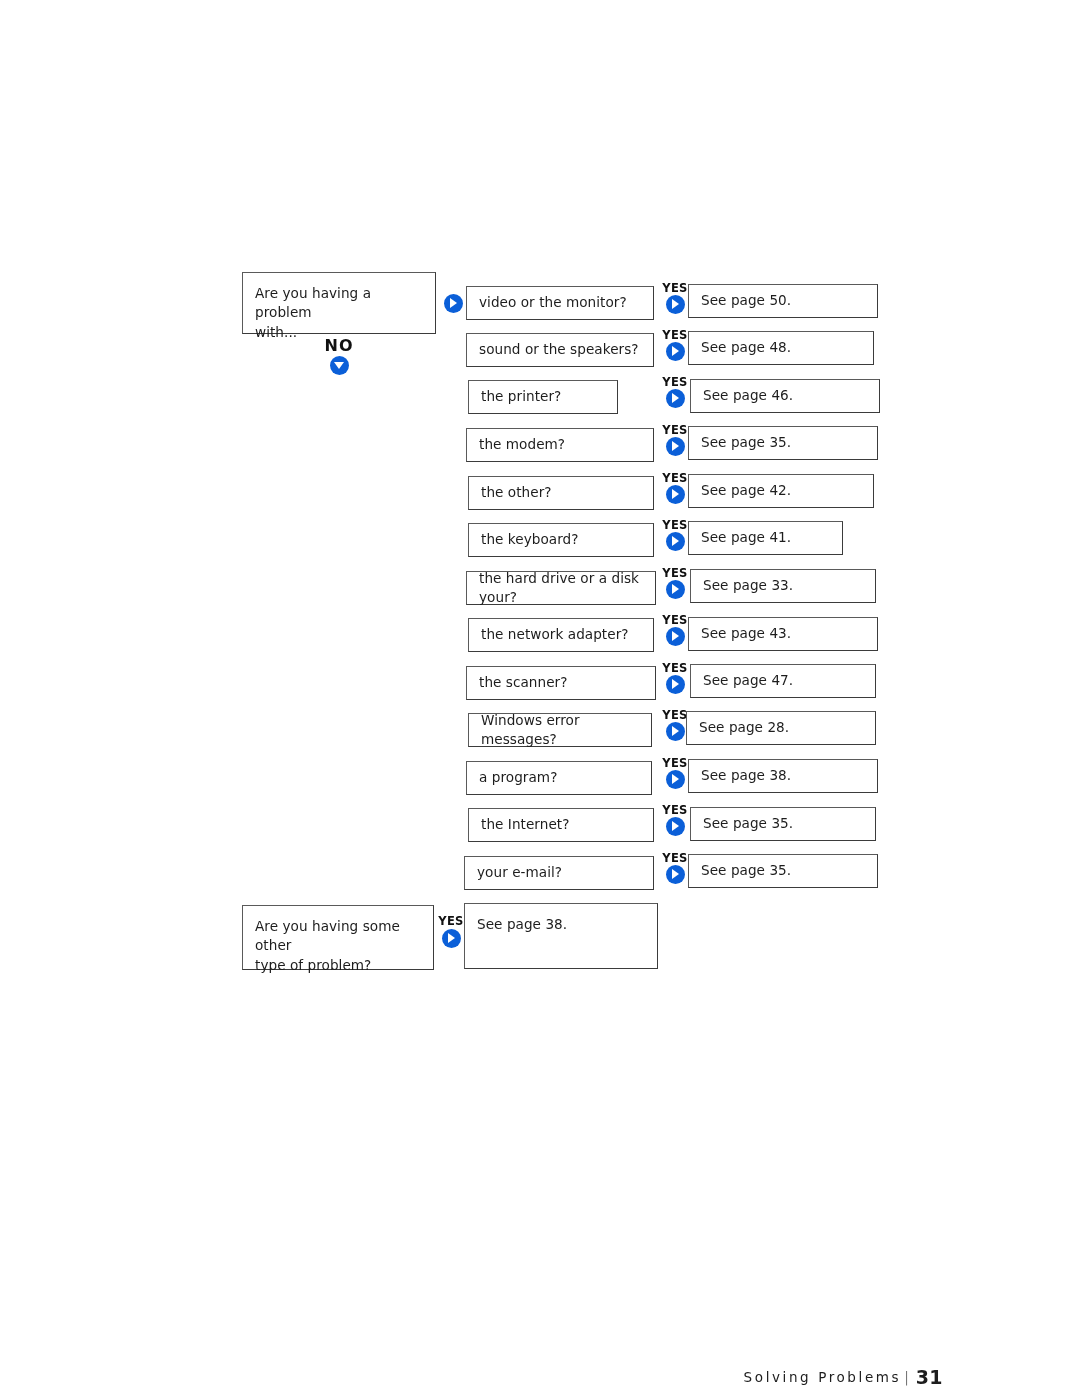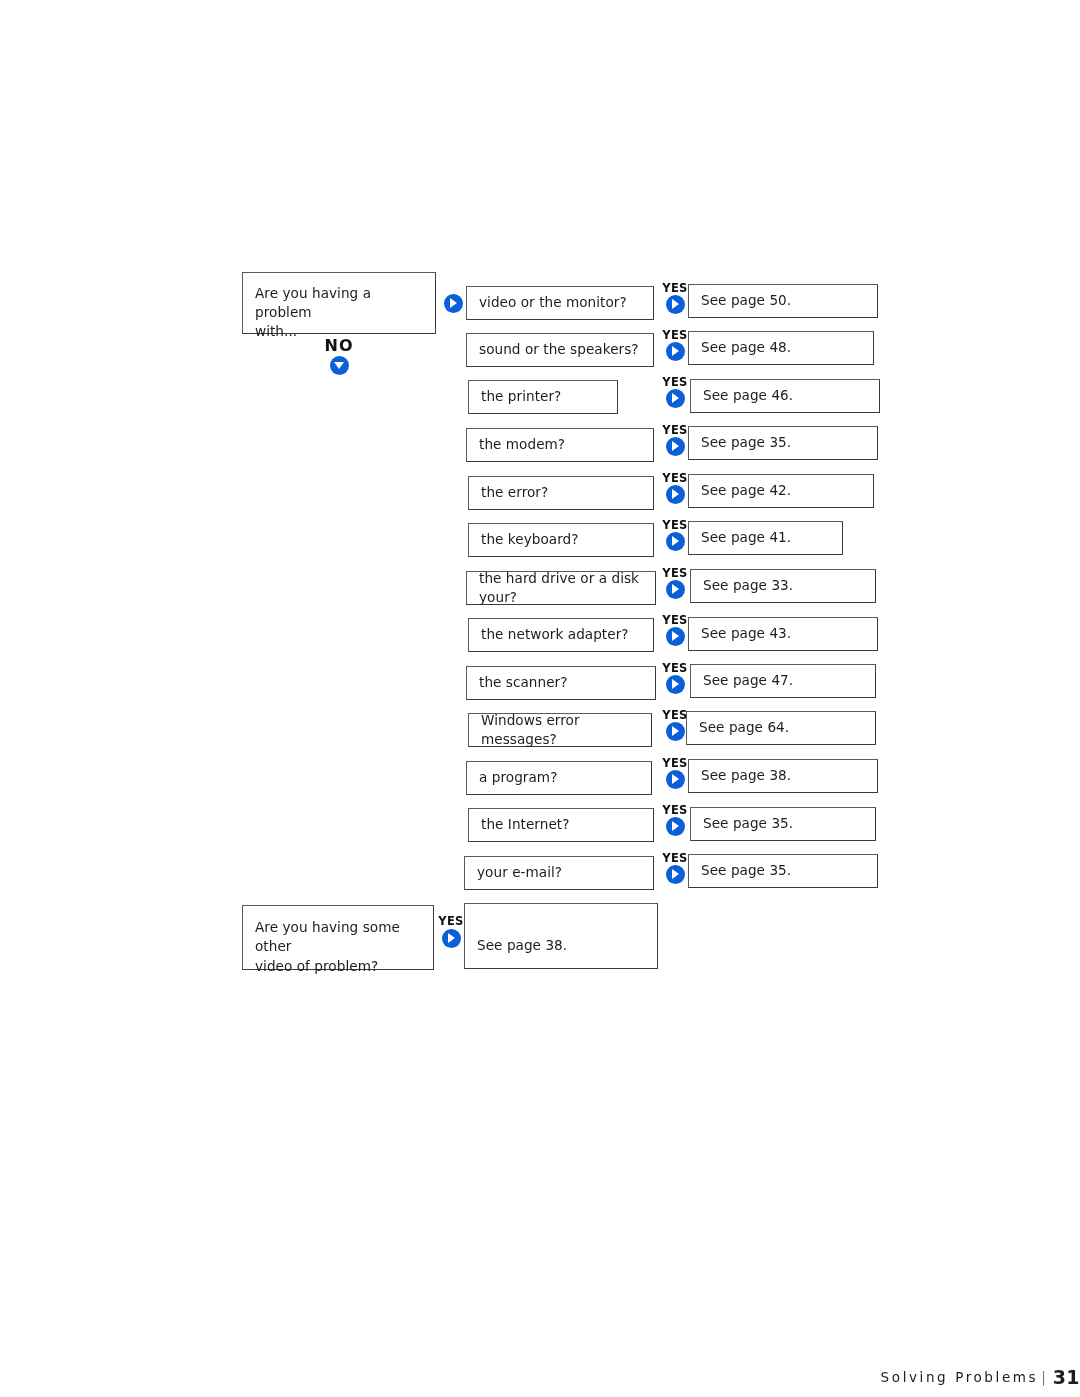--- a/index.html
+++ b/index.html
@@ -31,22 +31,22 @@
     background: #ffffff;
     display: flex;
     align-items: center;
     padding: 0 12px;
     font-size: 13.6px;
     line-height: 1.42;
     color: #1d1d1d;
     letter-spacing: 0.05px;
   }
   .fbox.top-align {
-    align-items: center;
-    padding-top: 19px;
+    align-items: flex-start;
+    padding-top: 11px;
   }
   .fbox .txt { display: block; }
 
   
   .conn {
     position: absolute;
     width: 34px;
     display: flex;
     flex-direction: column;
     align-items: center;
@@ -111,20 +111,21 @@
   
   .footer {
     position: absolute;
     left: 0;
     right: 0;
     bottom: 0;
     height: 40px;
     display: flex;
     align-items: center;
     justify-content: flex-end;
+    padding-right: 137px;
     font-size: 13.5px;
     letter-spacing: 2.6px;
     color: #1d1d1d;
   }
   .footer .sep {
     margin: 0 7px 0 3px;
     color: #777;
     letter-spacing: 0;
   }
   .footer .pg {
@@ -189,21 +190,21 @@
         <span class="txt">the modem?</span>
       </div>
       <div class="conn" style="left: 658px; top: 419px; height: 43px;">
         <span class="lbl">YES</span>
         <span class="arrow-right"></span>
       </div>
       <div class="fbox" style="left: 688px; top: 426px; width: 190px; height: 34px;">
         <span class="txt">See page 35.</span>
       </div>
       <div class="fbox" style="left: 468px; top: 476px; width: 186px; height: 34px;">
-        <span class="txt">the error?</span>
+        <span class="txt">the other?</span>
       </div>
       <div class="conn" style="left: 658px; top: 467px; height: 43px;">
         <span class="lbl">YES</span>
         <span class="arrow-right"></span>
       </div>
       <div class="fbox" style="left: 688px; top: 474px; width: 186px; height: 34px;">
         <span class="txt">See page 42.</span>
       </div>
       <div class="fbox" style="left: 468px; top: 523px; width: 186px; height: 34px;">
         <span class="txt">the keyboard?</span>
@@ -246,21 +247,21 @@
         <span class="txt">See page 47.</span>
       </div>
       <div class="fbox" style="left: 468px; top: 713px; width: 184px; height: 34px;">
         <span class="txt">Windows error messages?</span>
       </div>
       <div class="conn" style="left: 658px; top: 704px; height: 43px;">
         <span class="lbl">YES</span>
         <span class="arrow-right"></span>
       </div>
       <div class="fbox" style="left: 686px; top: 711px; width: 190px; height: 34px;">
-        <span class="txt">See page 64.</span>
+        <span class="txt">See page 28.</span>
       </div>
       <div class="fbox" style="left: 466px; top: 761px; width: 186px; height: 34px;">
         <span class="txt">a program?</span>
       </div>
       <div class="conn" style="left: 658px; top: 752px; height: 43px;">
         <span class="lbl">YES</span>
         <span class="arrow-right"></span>
       </div>
       <div class="fbox" style="left: 688px; top: 759px; width: 190px; height: 34px;">
         <span class="txt">See page 38.</span>
@@ -283,21 +284,21 @@
         <span class="arrow-right"></span>
       </div>
       <div class="fbox" style="left: 688px; top: 854px; width: 190px; height: 34px;">
         <span class="txt">See page 35.</span>
       </div>
     </div>
 
   <div class="fbox top-align" style="left:242px; top:905px; width:192px; height:65px;">
     <div>
       <span class="txt">Are you having some other</span>
-      <span class="txt">video of problem?</span>
+      <span class="txt">type of problem?</span>
     </div>
   </div>
 
   <div class="conn" style="left:434px; top:916px; height:32px;">
     <span class="lbl">YES</span>
     <span class="arrow-right"></span>
   </div>
 
   <div class="fbox top-align" style="left:464px; top:903px; width:194px; height:66px;">
     <span class="txt">See page 38.</span>

